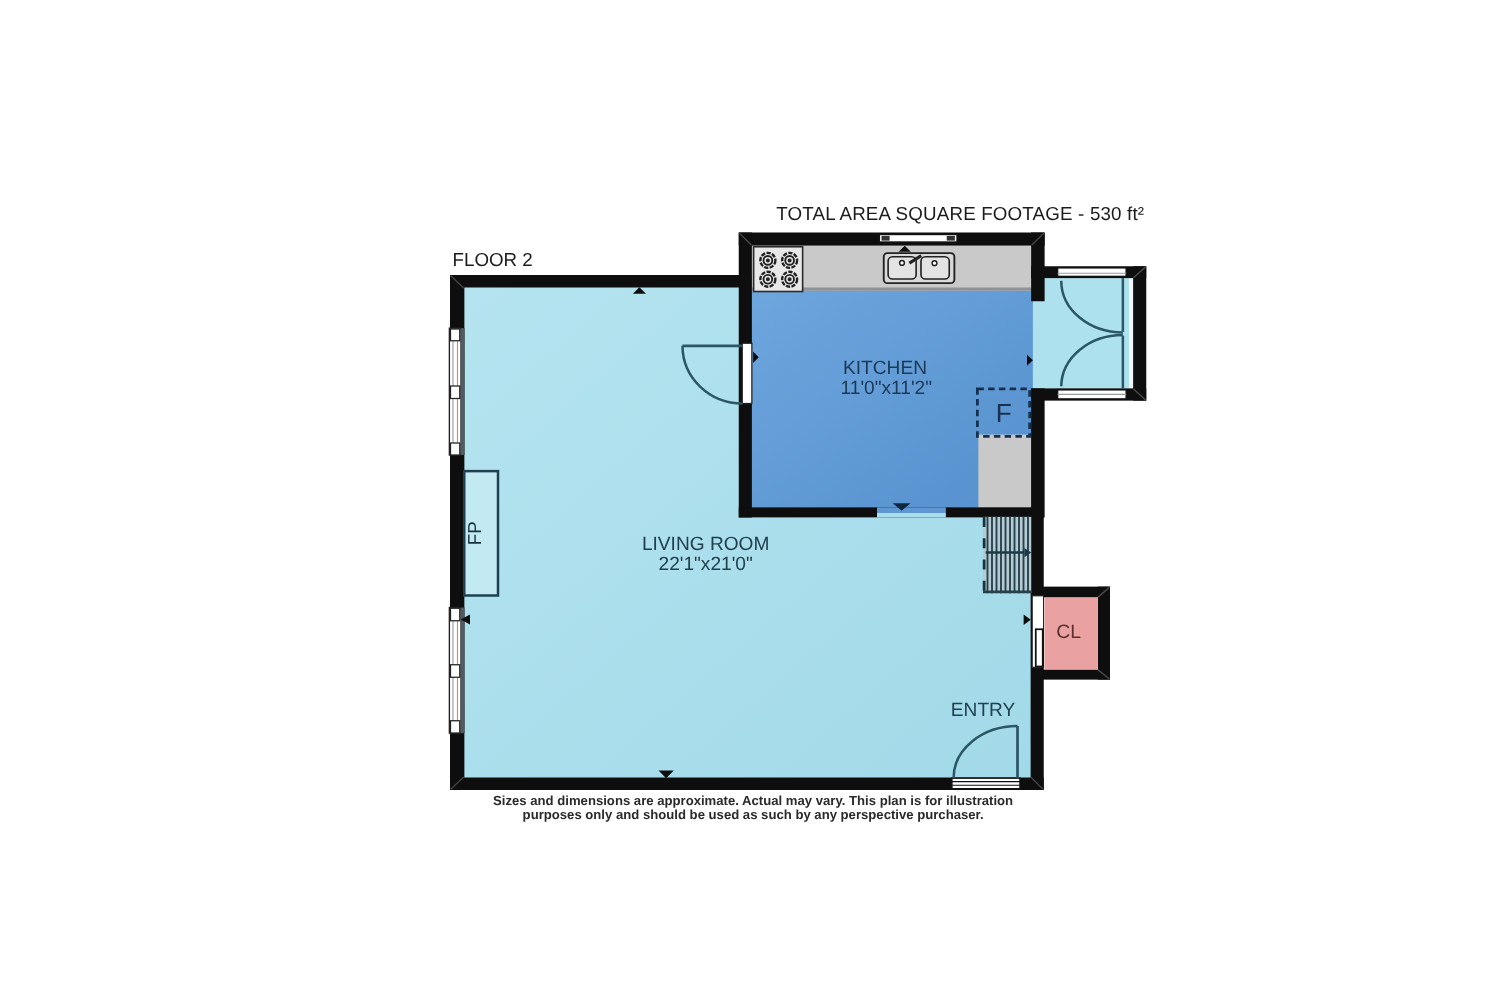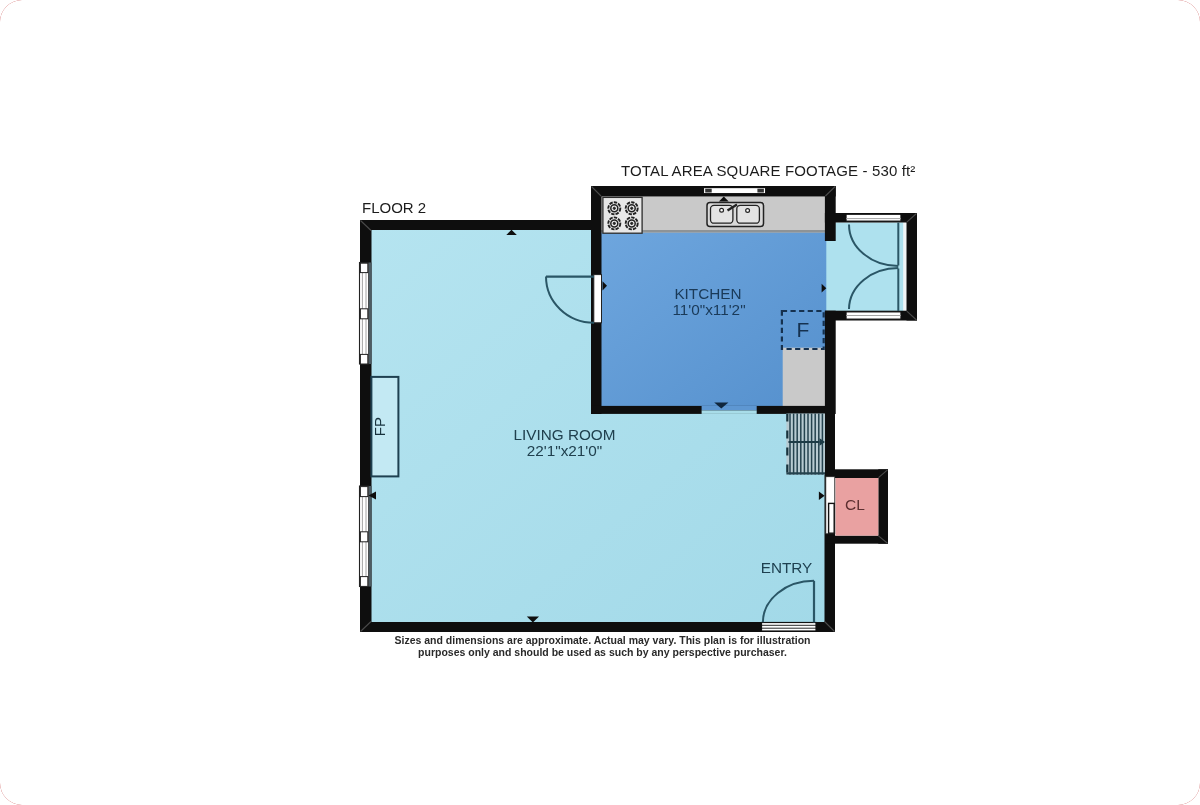--- a/index.html
+++ b/index.html
@@ -1,16 +1,16 @@
 <!DOCTYPE html>
 <html><head>
 <meta charset="utf-8">
 <style>
   html,body{margin:0;padding:0;background:#ffffff;}
-  .page{position:relative;width:1200px;height:805px;background:#b91c1c;overflow:hidden;border-radius:22px;}
+  .page{position:relative;width:1200px;height:805px;background:#b91c1c;overflow:hidden;}
   svg{position:absolute;left:0;top:0;}
   text{font-family:"Liberation Sans",sans-serif;}
 </style>
 </head>
 <body>
 <div class="page">
 <svg width="1200" height="805" viewBox="0 0 1200 805">
 <defs>
   <linearGradient id="lrg" x1="0" y1="0" x2="1" y2="1">
     <stop offset="0" stop-color="#b5e4f0"></stop>

